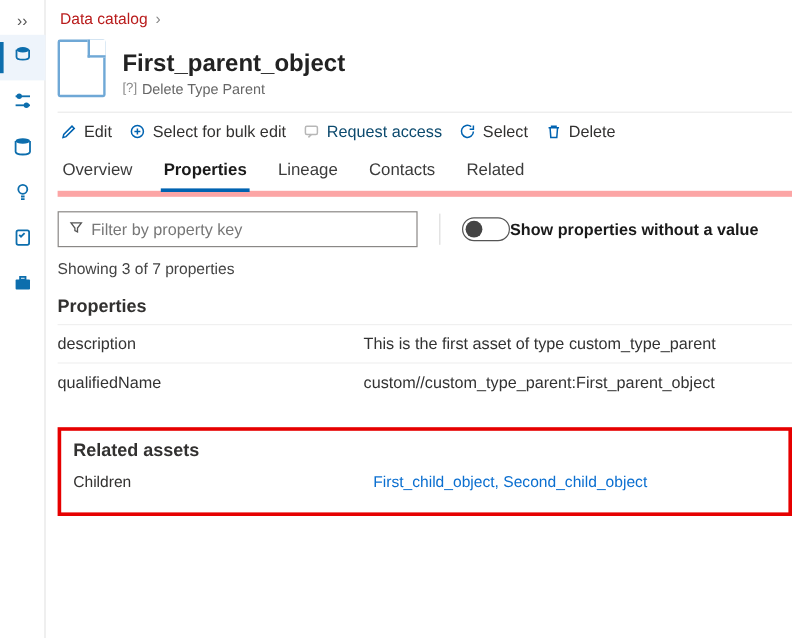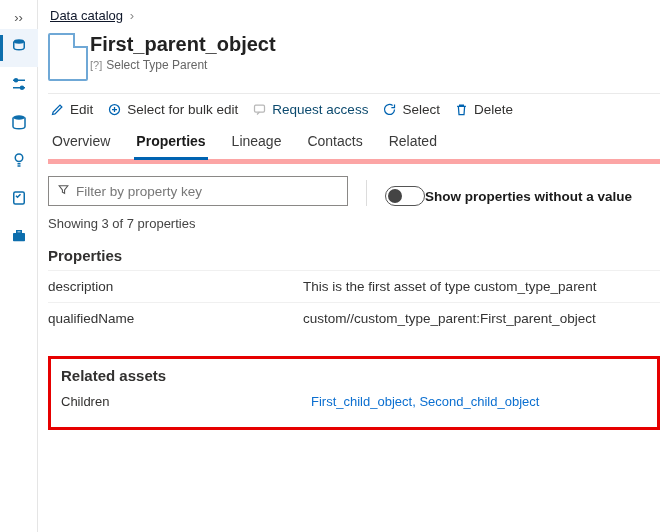--- a/index.html
+++ b/index.html
@@ -10,39 +10,39 @@
     .rail { width: 38px; background: #fff; border-right: 1px solid #e5e5e5; padding-top: 6px; display: flex; flex-direction: column; align-items: center; }
     .rail-expand { color: #555; font-size: 13px; padding: 4px 0; cursor: pointer; }
     .rail-item { width: 38px; height: 38px; display: flex; align-items: center; justify-content: center; cursor: pointer; position: relative; }
     .rail-item.active { background: #eef4fb; }
     .rail-item.active::before { content:""; position:absolute; left:0; top:6px; bottom:6px; width:3px; background:#0d6ead; }
     .rail-icon svg { width: 18px; height: 18px; }
 
     
     .main { flex: 1; padding: 6px 10px 10px 10px; color: #323130; }
     .breadcrumb { font-size: 13px; padding: 2px 0 8px 2px; }
-    .breadcrumb-link { color: #0f172a; cursor: pointer; text-decoration: underline; }
+    .breadcrumb-link { color: #b91c1c; cursor: pointer; }
     .breadcrumb-sep { color: #8a8a8a; padding: 0 3px; }
 
-    .header { display: flex; align-items: flex-start; gap: 2px; padding: 2px 0 6px 0; }
+    .header { display: flex; align-items: flex-end; gap: 14px; padding: 2px 0 6px 0; }
     .file-icon { width: 40px; height: 48px; border: 2px solid #6fa8d6; border-radius: 2px; position: relative; background: #fff; }
     .file-icon::after { content:""; position:absolute; top:-2px; right:-2px; width:13px; height:13px; background:#fff; border-left:2px solid #6fa8d6; border-bottom:2px solid #6fa8d6; }
     .title-block h1 { font-size: 20px; font-weight: 600; color: #222; line-height: 1.1; }
     .subtitle-row { display: flex; align-items: center; gap: 4px; margin-top: 3px; color: #666; font-size: 12px; }
 
     .toolbar { display: flex; align-items: center; gap: 14px; padding: 8px 2px 10px 2px; border-top: 1px solid #eaeaea; margin-top: 6px; font-size: 13.5px; color: #323130; }
     .tool-btn { display: flex; align-items: flex-end; gap: 5px; cursor: pointer; }
     .tool-btn.disabled { color: #0c4a6e; cursor: default; }
     .tool-ico svg { width: 15px; height: 15px; display:block; }
 
     .tabs { display: flex; gap: 22px; padding: 0 2px; border-bottom: 5px solid #fca5a5; font-size: 14px; }
     .tab { padding: 6px 2px 8px 2px; cursor: pointer; color: #3b3b3b; }
     .tab.active { font-weight: 600; border-bottom: 3px solid #0063b1; margin-bottom: -1px; color: #1a1a1a; }
 
-    .filter-row { display:flex; align-items:flex-end; margin-top: 12px; gap: 18px; }
+    .filter-row { display:flex; align-items:center; margin-top: 12px; gap: 18px; }
     .filter-input { flex: 0 0 300px; border: 1px solid #8a8886; height: 30px; display:flex; align-items:center; padding: 0 8px; color: #777; font-size: 13.5px; gap: 6px; }
     .divider { width:1px; height: 26px; background:#dcdcdc; }
     .toggle-wrap { display:flex; align-items:center; font-size:13.5px; font-weight:600; color:#1a1a1a; }
     .toggle { width: 40px; height: 20px; border: 1px solid #555; border-radius: 10px; position:relative; }
     .toggle-knob { width:14px; height:14px; border-radius:50%; background:#444; position:absolute; top:2px; left:2px; }
 
     .count-line { font-size: 13px; color:#444; margin-top: 10px; }
     .section-h { font-size: 15px; font-weight: 600; margin-top: 16px; }
 
     .prop-list { margin-top: 6px; }
@@ -121,21 +121,21 @@
       <span class="breadcrumb-link">Data catalog</span>
       <span class="breadcrumb-sep">›</span>
     </div>
 
     <div class="header">
       <div class="file-icon"></div>
       <div class="title-block">
         <h1>First_parent_object</h1>
         <div class="subtitle-row">
           <span style="font-size:11px;color:#888;">[?]</span>
-          <span>Select Type Parent</span>
+          <span>Delete Type Parent</span>
         </div>
       </div>
     </div>
 
     <div class="toolbar">
       <div class="tool-btn">
         <span class="tool-ico">
           <svg viewBox="0 0 24 24" fill="none" stroke="#0063b1" stroke-width="2">
               <path d="M4 20l4-1 11-11-3-3L5 16l-1 4z"></path>
             </svg>

